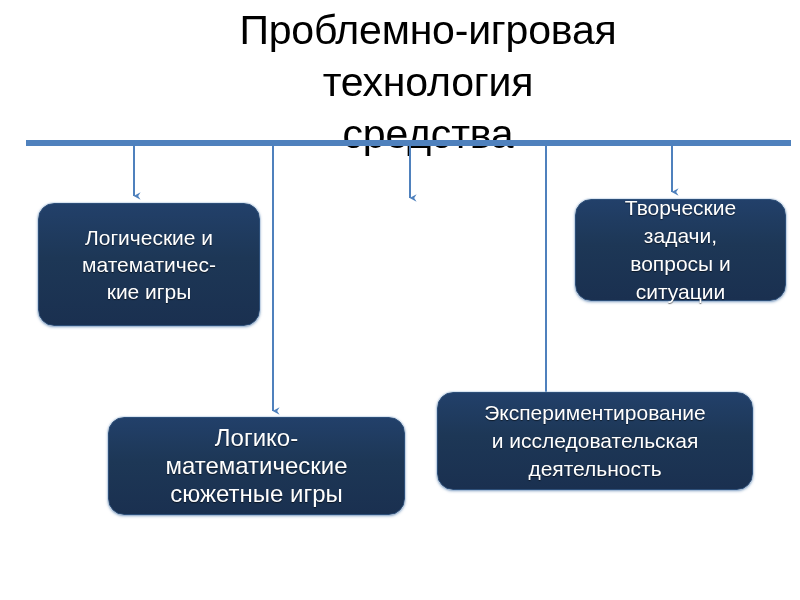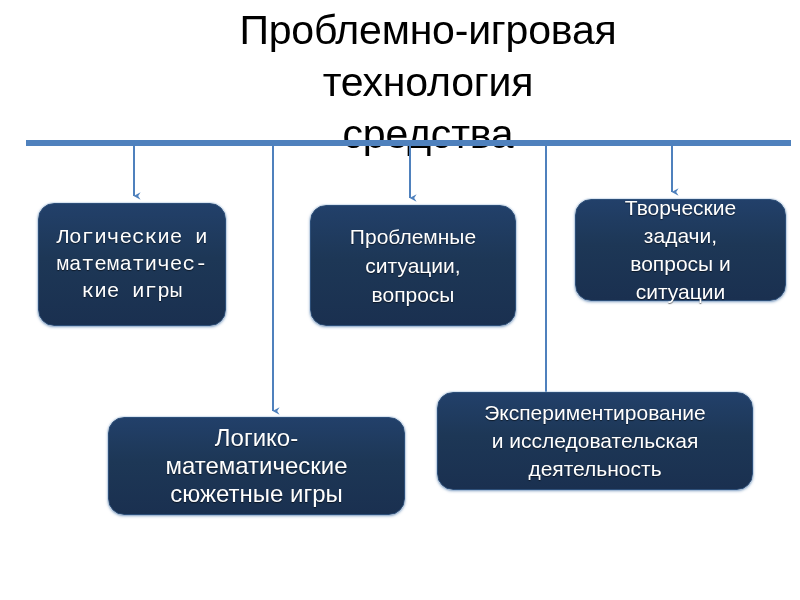--- a/index.html
+++ b/index.html
@@ -69,21 +69,21 @@
   .node-label {
     display: block;
     width: 100%;
     padding: 0 8px;
     box-sizing: border-box;
     white-space: pre-line;
     text-shadow: 0 1px 1px rgba(0,0,0,0.55);
   }
 
   
-  #node-logic-math-games   { left: 38px;  top: 203px; width: 188px; height: 123px; font-family: Liberation Mono, monospace; }
+  #node-logic-math-games   { left: 38px;  top: 203px; width: 222px; height: 123px; }
   #node-logic-math-games .node-label   { font-size: 21px; line-height: 27px; }
 
   #node-problem-situations { left: 310px; top: 205px; width: 206px; height: 121px; }
   #node-problem-situations .node-label { font-size: 21px; line-height: 29px; }
 
   #node-creative-tasks     { left: 575px; top: 199px; width: 211px; height: 102px; }
   #node-creative-tasks .node-label     { font-size: 21px; line-height: 28px; }
 
   #node-logic-math-story   { left: 108px; top: 417px; width: 297px; height: 98px; }
   #node-logic-math-story .node-label   { font-size: 24px; line-height: 28px; }
@@ -122,25 +122,20 @@
 
     <line x1="672" y1="145" x2="672" y2="192" stroke="#4f81bd" stroke-width="2" marker-end="url(#arrowhead)"></line>
   </svg>
 
   <div class="node" id="node-logic-math-games">
     <span class="node-label">Логические и
 математичес-
 кие игры</span>
   </div>
 
-  <div class="node" id="node-problem-situations">
-    <span class="node-label">Проблемные
-ситуации,
-вопросы</span>
-  </div>
 
   <div class="node" id="node-creative-tasks">
     <span class="node-label">Творческие
 задачи,
 вопросы и
 ситуации</span>
   </div>
 
   <div class="node" id="node-logic-math-story">
     <span class="node-label">Логико-

